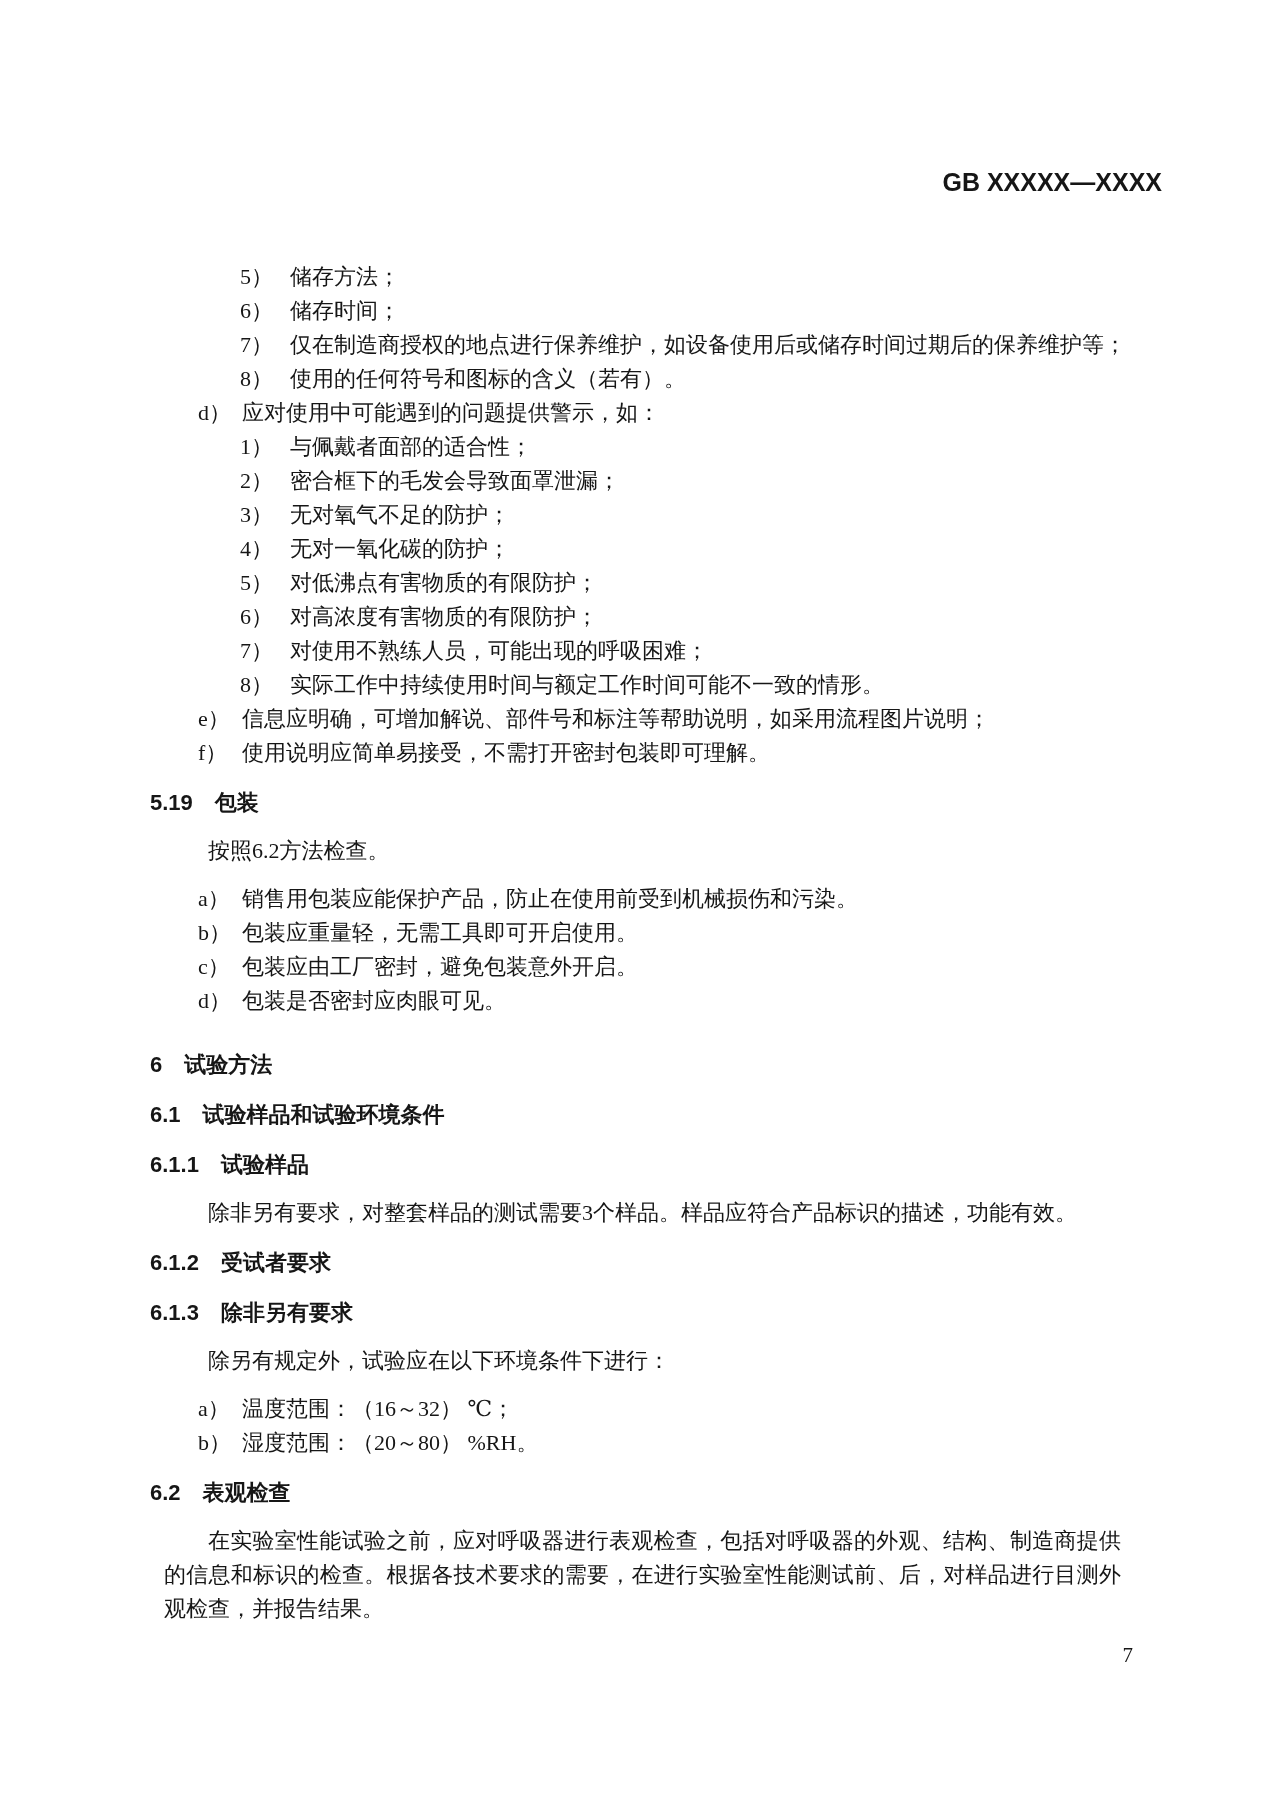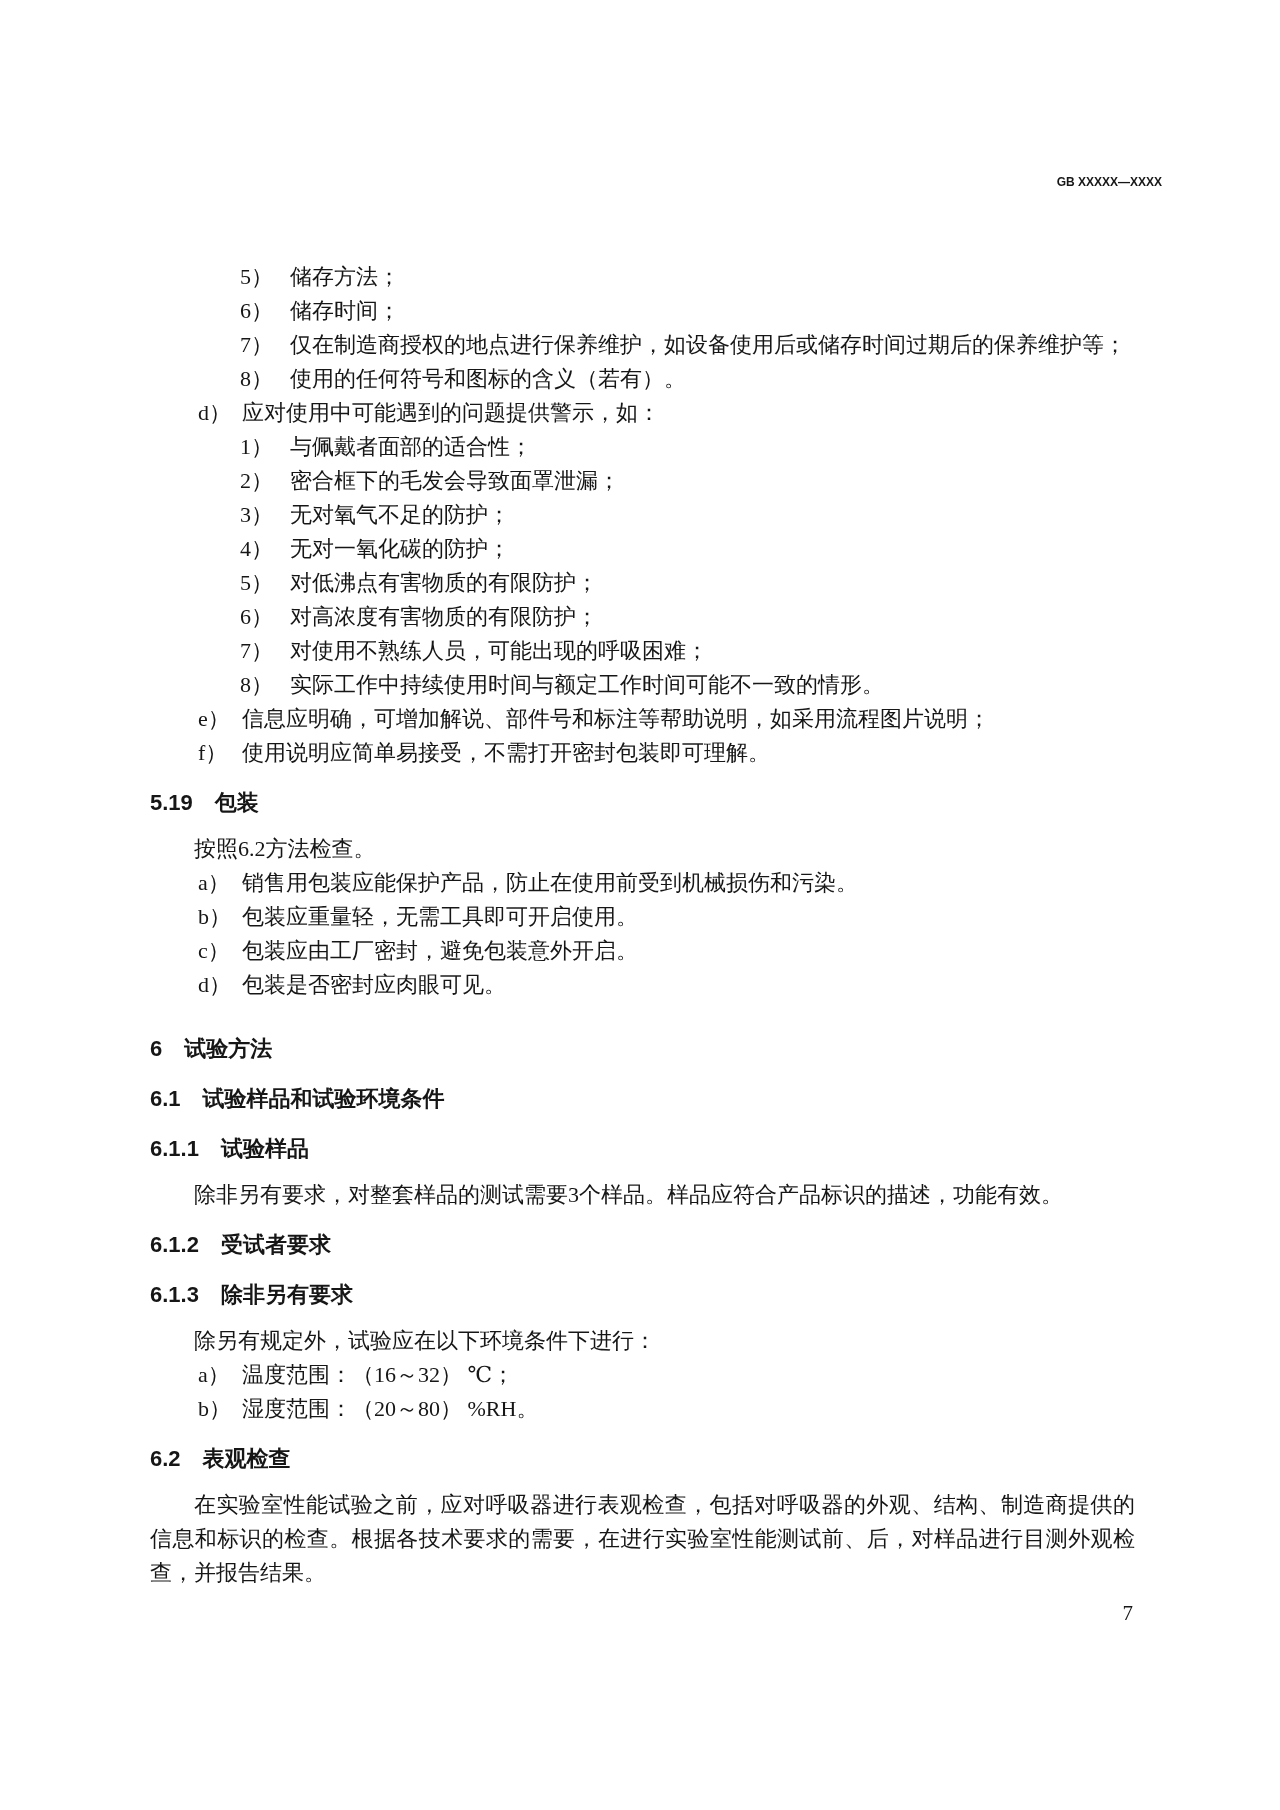--- a/index.html
+++ b/index.html
@@ -14,21 +14,21 @@
     font-size: 22px;
     line-height: 34px;
     overflow: hidden;
     box-sizing: border-box;
   }
   .header {
     padding: 146px 118px 0 150px;
     text-align: right;
     font-family: "Liberation Sans", "DejaVu Sans", sans-serif;
     font-weight: bold;
-    font-size: 12px;
+    font-size: 25px;
     line-height: 24px;
     white-space: pre;
   }
   .content {
     margin-top: 42px;
     padding: 0 145px 0 150px;
   }
   .h-main, .h-sub {
     font-family: "Liberation Sans", "DejaVu Sans", sans-serif;
     font-weight: bold;
@@ -38,21 +38,21 @@
   .h-main { margin: 30px 0 12px 0; }
   .h-sub  { margin: 16px 0 12px 0; }
   .h-num  { display: inline-block; margin-right: 22px; white-space: pre; }
   .li { display: flex; align-items: flex-start; }
   .li .li-label { flex: 0 0 auto; white-space: pre; }
   .li .li-text  { flex: 1 1 auto; text-align: justify; }
   .l1 { margin-left: 48px; }
   .l1 .li-label { width: 44px; }
   .l2 { margin-left: 90px; }
   .l2 .li-label { width: 50px; }
-  .para { text-indent: 2em; text-align: justify; margin: 0; }
+  .para { text-indent: 2em; text-align: justify; margin: 14px; }
   .footer {
     margin-top: 8px;
     padding-right: 147px;
     text-align: right;
     font-size: 21px;
     line-height: 30px;
   }
 </style>
 </head>
 <body>

